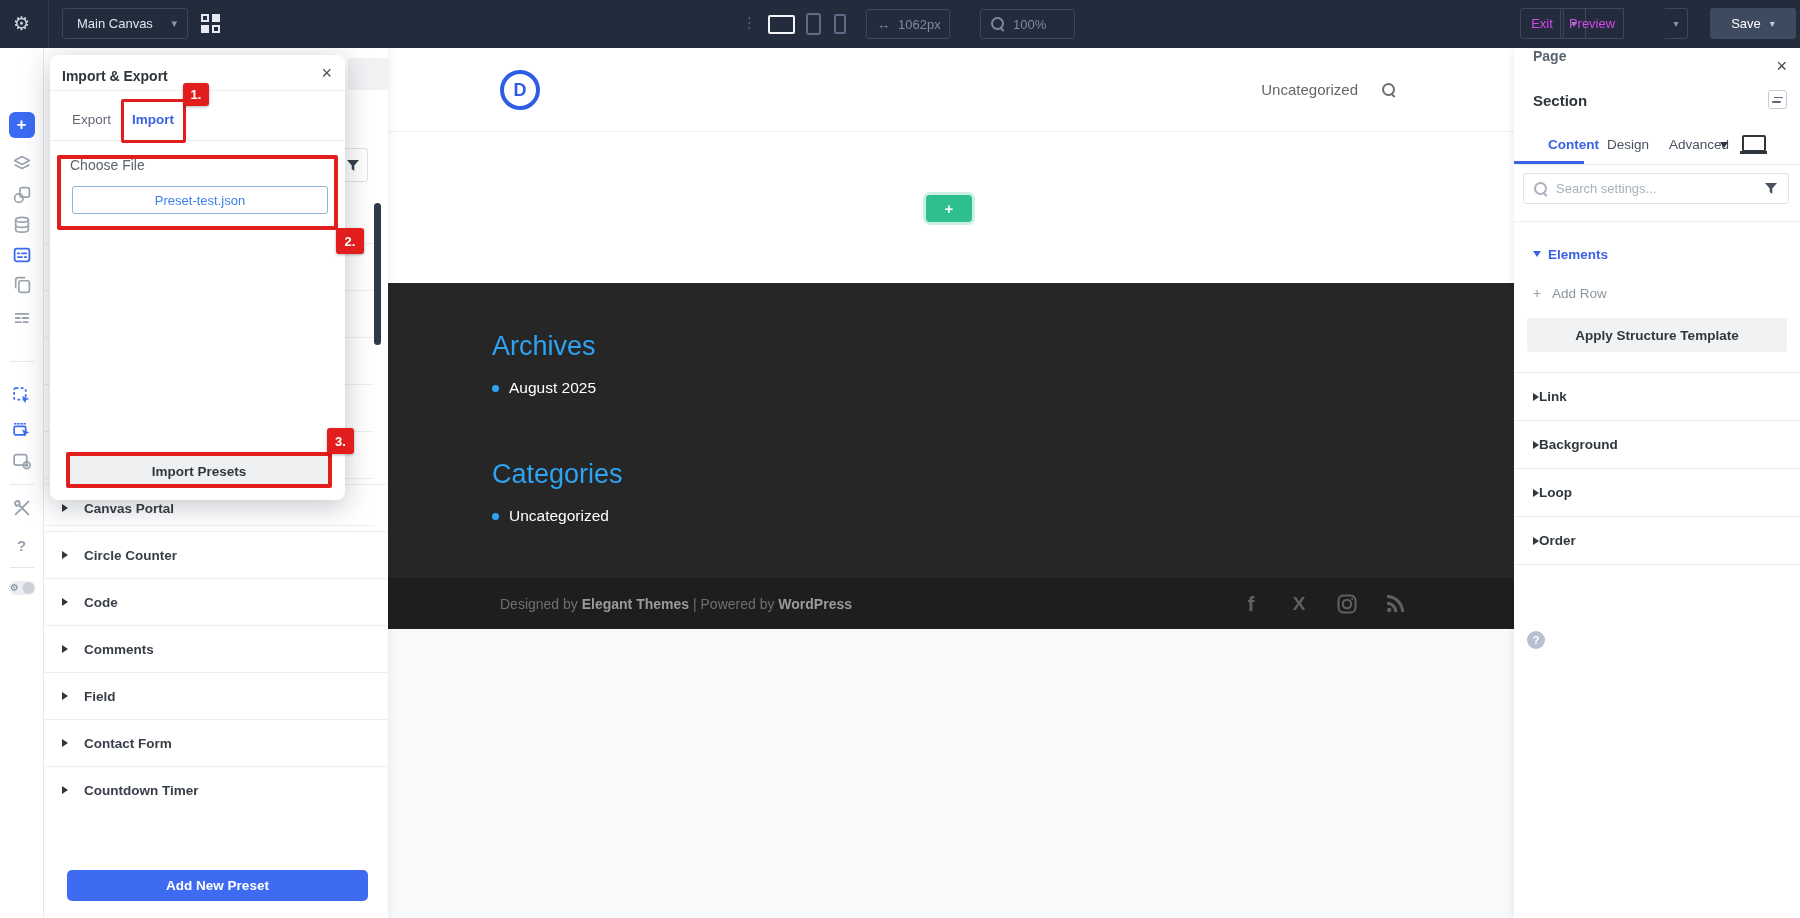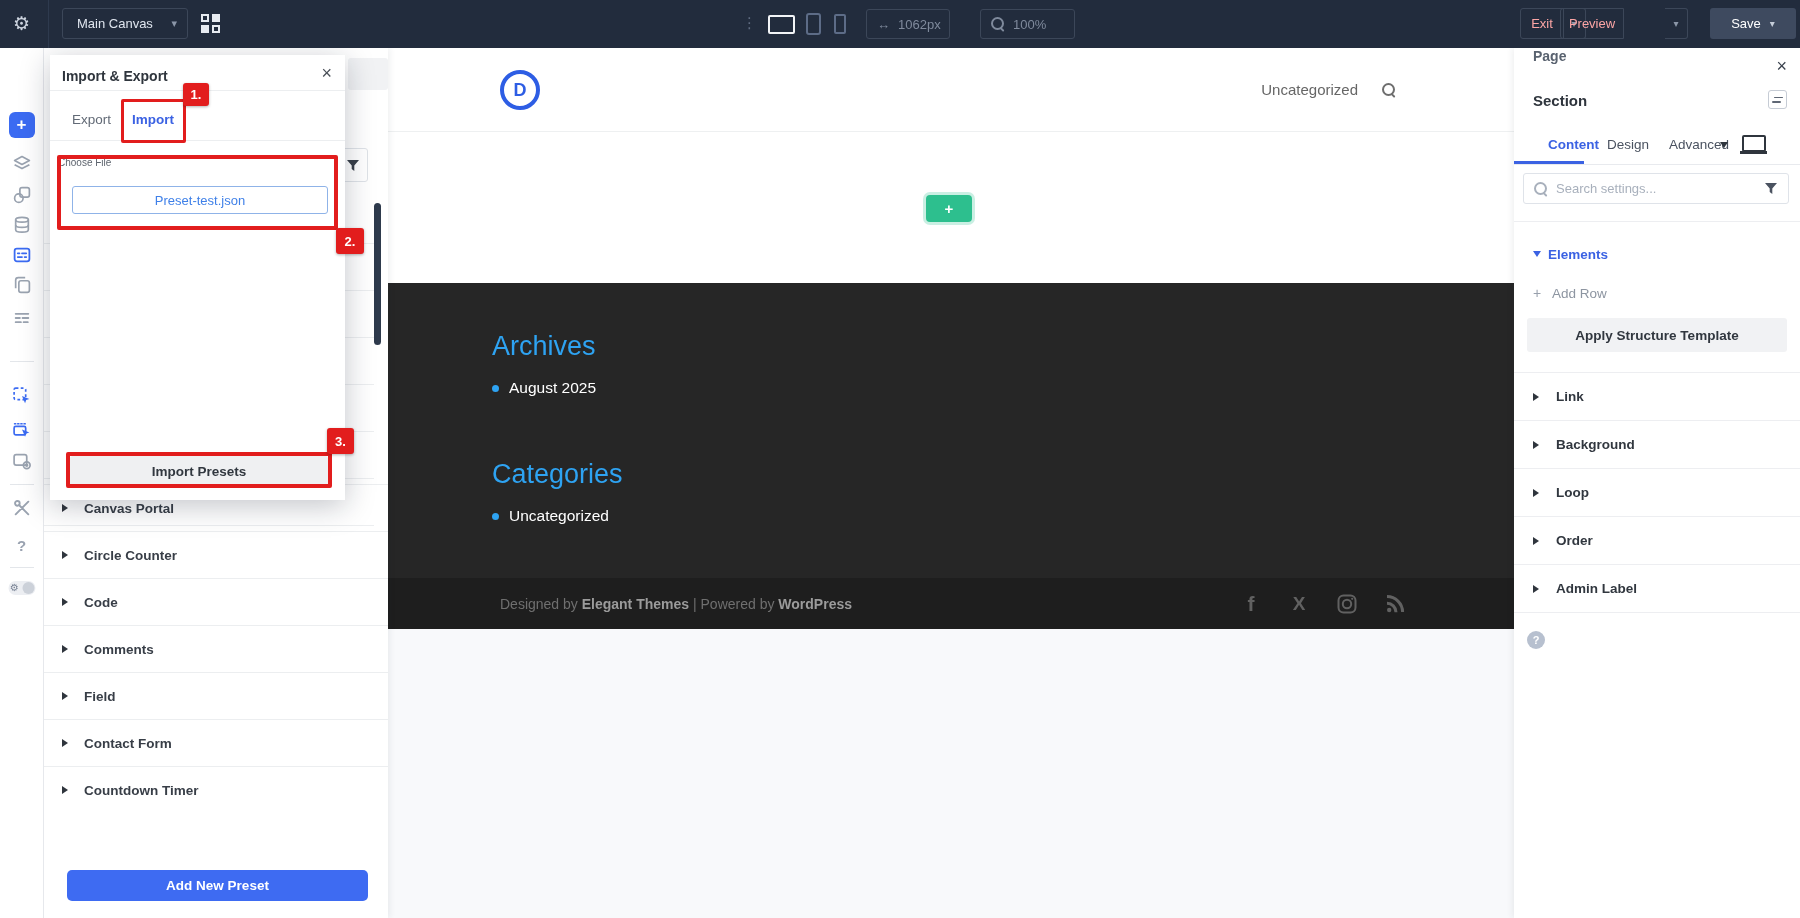--- a/index.html
+++ b/index.html
@@ -18,21 +18,21 @@
   .tb-grid span { border:2px solid #e7ebf1; }
   .tb-grid span:nth-child(2), .tb-grid span:nth-child(3) { background:#e7ebf1; }
   .tb-dots { position:absolute; left:742px; top:13px; color:#5f6b80; font-size:15px; letter-spacing:0; line-height:20px; }
   .dev-desktop { position:absolute; left:768px; top:15px; width:27px; height:19px; border:2px solid #f2f4f7; border-radius:2px; }
   .dev-tablet { position:absolute; left:806px; top:13px; width:15px; height:22px; border:2px solid #5d6c87; border-radius:3px; }
   .dev-phone { position:absolute; left:834px; top:14px; width:12px; height:20px; border:2px solid #5d6c87; border-radius:2px; }
   .tb-input { position:absolute; top:9px; height:30px; border:1px solid #3c4759; border-radius:3px; color:#7f8a9c; font-size:13px;
     display:flex; align-items:center; gap:8px; padding:0 10px; }
   .tb-win { left:866px; width:84px; }
   .tb-zoom { left:980px; width:95px; }
-  .tb-btn { position:absolute; top:8px; height:31px; border:1px solid #3c4759; border-radius:3px 0 0 3px; color:#fca5a5; font-size:13px;
+  .tb-btn { position:absolute; top:8px; height:31px; border:1px solid #3c4759; border-radius:3px 0 0 3px; color:#d946ef; font-size:13px;
     display:flex; align-items:center; justify-content:center; cursor:pointer; background:transparent; }
   .tb-btn-chev { position:absolute; top:8px; height:31px; width:23px; border:1px solid #3c4759; border-left:none; border-radius:0 3px 3px 0;
     display:flex; align-items:center; justify-content:center; color:#8b96a8; font-size:10px; cursor:pointer; }
   .tb-save { position:absolute; left:1710px; top:8px; width:86px; height:31px; background:#3e4a5f; border-radius:3px; color:#fff;
     font-size:13px; display:flex; align-items:center; justify-content:center; gap:9px; cursor:pointer; }
   .tb-save .chev { color:#c5cdd9; font-size:10px; }
 
   
   .left-rail { position:absolute; left:0; top:48px; width:44px; height:870px; background:#fff; border-right:1px solid #e6e8ec; z-index:30; }
   .rail-ic { position:absolute; left:50%; transform:translate(-50%,-50%); cursor:pointer; display:flex; align-items:center; justify-content:center; }
@@ -114,34 +114,34 @@
   .caret-d-blue { width:0; height:0; border-top:6px solid #3b62e3; border-left:4.5px solid transparent; border-right:4.5px solid transparent; }
   .rp-elements-lbl { position:absolute; left:34px; top:199px; font-size:13.5px; font-weight:600; color:#3b62e3; cursor:pointer; }
   .rp-el-caret { position:absolute; left:19px; top:203px; cursor:pointer; }
   .rp-addrow { position:absolute; left:19px; top:237px; font-size:14px; color:#98a0ac; cursor:pointer; }
   .rp-addrow-lbl { position:absolute; left:38px; top:238px; font-size:13.5px; color:#8d95a1; cursor:pointer; }
   .rp-apply { position:absolute; left:13px; top:270px; width:260px; height:34px; background:#f1f2f4; border-radius:3px; color:#31373f;
     font-size:13.5px; font-weight:600; display:flex; align-items:center; justify-content:center; cursor:pointer; }
   .rp-groups { position:absolute; left:0; top:324px; width:286px; border-top:1px solid #edeef1; }
   .rp-grow { height:48px; border-bottom:1px solid #edeef1; display:flex; align-items:center; cursor:pointer; }
   .rp-grow .caret-r { margin-left:19px; }
-  .rp-grow .lbl { margin-left:17px; font-size:13.5px; font-weight:600; color:#31373f; }
+  .rp-grow .lbl { font-size:13.5px; font-weight:600; color:#31373f; }
   .rp-help { position:absolute; left:13px; top:583px; width:18px; height:18px; border-radius:50%; background:#b7c0cf; color:#fff;
     font-size:11px; font-weight:700; display:flex; align-items:center; justify-content:center; cursor:pointer; }
 
   
-  .modal { position:absolute; left:50px; top:55px; width:295px; height:445px; background:#fff; border-radius:0;
+  .modal { position:absolute; left:50px; top:55px; width:295px; height:445px; background:#fff; border-radius:8px;
     box-shadow:0 6px 28px rgba(15,25,45,.25); z-index:40;text-decoration:underline; }
   .md-title { position:absolute; left:12px; top:13px; font-size:14px; font-weight:700; color:#2f353d; }
   .md-close { position:absolute; right:13px; top:8px; font-size:18px; color:#4a5058; cursor:pointer; }
   .md-div1 { position:absolute; left:0; top:35px; width:295px; height:1px; background:#eceef0; }
   .md-tab { position:absolute; top:57px; font-size:13.5px; color:#626a76; cursor:pointer; }
   .md-tab.active { color:#3b62e3; font-weight:600; }
   .md-div2 { position:absolute; left:0; top:85px; width:295px; height:1px; background:#eceef0; }
-  .md-choose { position:absolute; left:8px; top:102px; font-size:10px; color:#5d646e; }
+  .md-choose { position:absolute; left:20px; top:102px; font-size:14px; color:#5d646e; }
   .md-file { position:absolute; left:22px; top:131px; width:256px; height:28px; border:1px solid #8fb3e8; border-radius:3px; background:#fff;
     color:#3f80e8; font-size:13px; display:flex; align-items:center; justify-content:center; cursor:pointer; }
   .md-import { position:absolute; left:20px; top:401px; width:258px; height:30px; background:#eff0f2; border-radius:3px; color:#31373f;
     font-size:13.5px; font-weight:600; display:flex; align-items:center; justify-content:center; cursor:pointer; }
 
   
   .anno-box { position:absolute; border:3px solid #e21d1d; z-index:45; border-radius:2px; }
   .anno-badge { position:absolute; background:#e21d1d; color:#fff; font-size:13px; font-weight:700; border-radius:3px;
     display:flex; align-items:center; justify-content:center; z-index:46; box-shadow:0 1px 3px rgba(0,0,0,.3); }
 
@@ -408,24 +408,20 @@
           <span class="lbl">Background</span>
         </div>
       <div class="rp-grow">
           <span class="caret-r"></span>
           <span class="lbl">Loop</span>
         </div>
       <div class="rp-grow">
           <span class="caret-r"></span>
           <span class="lbl">Order</span>
         </div>
-      <div class="rp-grow">
-          <span class="caret-r"></span>
-          <span class="lbl">Admin Label</span>
-        </div>
     </div>
     <div class="rp-help">?</div>
   </div>
 
   <div class="modal">
     <div class="md-title">Import &amp; Export</div>
     <div class="md-close">×</div>
     <div class="md-div1"></div>
     <div class="md-tab" style="left:22px;">Export</div>
     <div class="md-tab active" style="left:82px;">Import</div>

